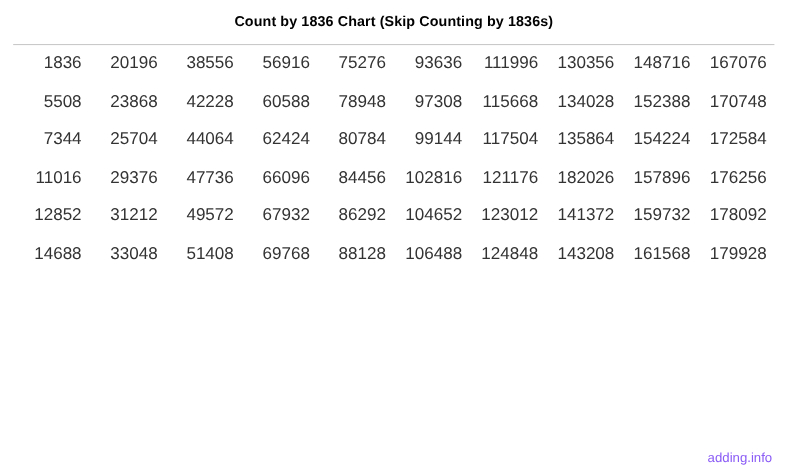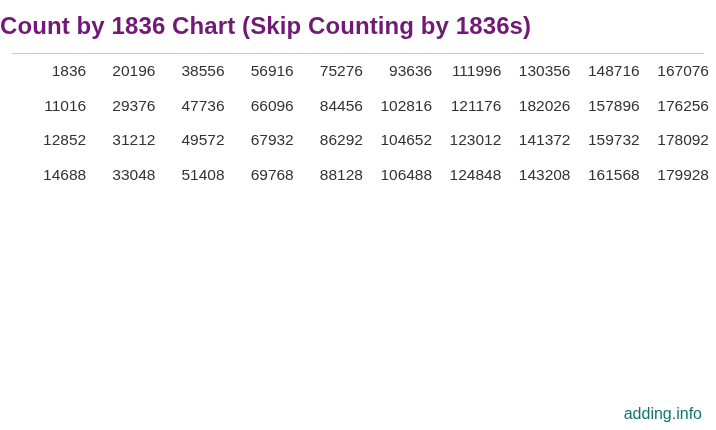--- a/index.html
+++ b/index.html
@@ -14,53 +14,53 @@
     color: #333333;
     overflow: hidden;
   }
   .page {
     position: relative;
     width: 716px;
     height: 430px;
     box-sizing: border-box;
   }
   .chart-title {
-    text-align: left;
-    font-size: 24px;
+    text-align: center;
+    font-size: 13px;
     font-weight: bold;
-    color: #701a75;
+    color: #000000;
     padding-top: 12px;
     letter-spacing: 0.1px;
   }
   .title-rule {
     border: none;
     border-top: 1px solid #c9c9c9;
     margin: 13px 12px 0 12px;
   }
   table.count-table {
     width: 692px;
-    margin: 0 24px;
+    margin: 0 12px;
     border-collapse: collapse;
     table-layout: fixed;
   }
   table.count-table td {
     text-align: right;
     font-size: 15.5px;
     color: #333333;
     padding: 0 7px 0 0;
     height: 34.5px;
     vertical-align: middle;
     white-space: nowrap;
   }
   .footer {
     position: absolute;
     right: 14px;
     bottom: 7px;
-    font-size: 16px;
-    color: #0f766e;
+    font-size: 12px;
+    color: #8b5cf6;
   }
 </style>
 </head>
 <body>
 
 <div class="page">
 
   <div class="chart-title">Count by 1836 Chart (Skip Counting by 1836s)</div>
 
   <hr class="title-rule">
@@ -71,20 +71,44 @@
           <td>1836</td>
           <td>20196</td>
           <td>38556</td>
           <td>56916</td>
           <td>75276</td>
           <td>93636</td>
           <td>111996</td>
           <td>130356</td>
           <td>148716</td>
           <td>167076</td>
+        </tr>
+        <tr>
+          <td>5508</td>
+          <td>23868</td>
+          <td>42228</td>
+          <td>60588</td>
+          <td>78948</td>
+          <td>97308</td>
+          <td>115668</td>
+          <td>134028</td>
+          <td>152388</td>
+          <td>170748</td>
+        </tr>
+        <tr>
+          <td>7344</td>
+          <td>25704</td>
+          <td>44064</td>
+          <td>62424</td>
+          <td>80784</td>
+          <td>99144</td>
+          <td>117504</td>
+          <td>135864</td>
+          <td>154224</td>
+          <td>172584</td>
         </tr>
         <tr>
           <td>11016</td>
           <td>29376</td>
           <td>47736</td>
           <td>66096</td>
           <td>84456</td>
           <td>102816</td>
           <td>121176</td>
           <td>182026</td>

